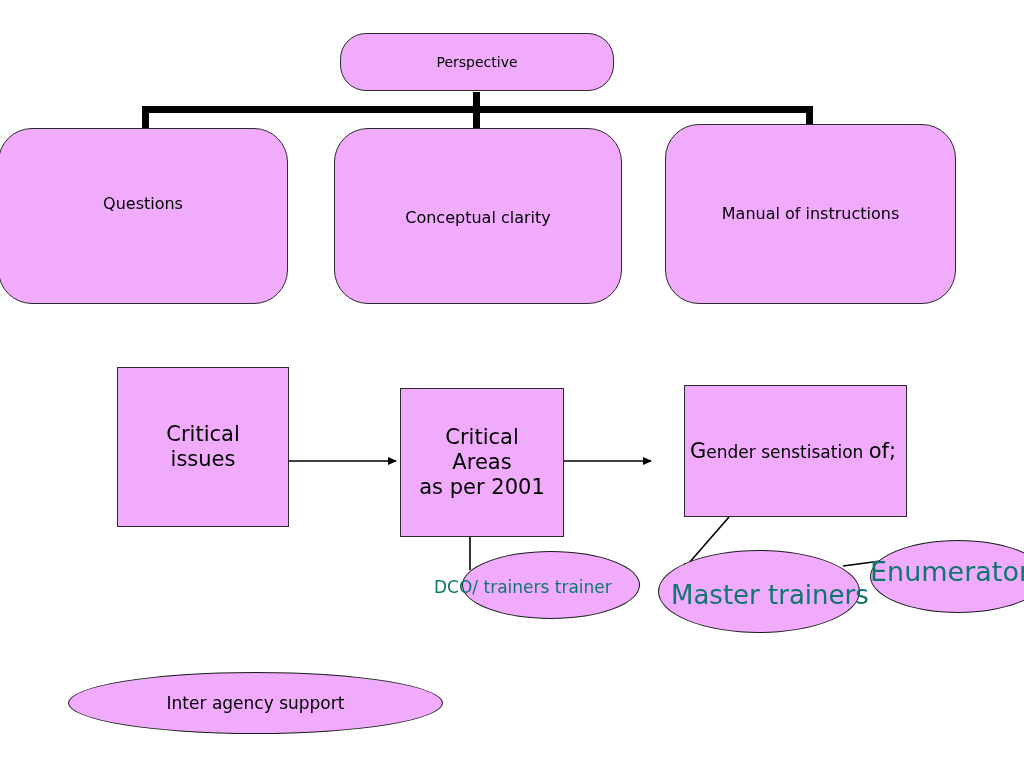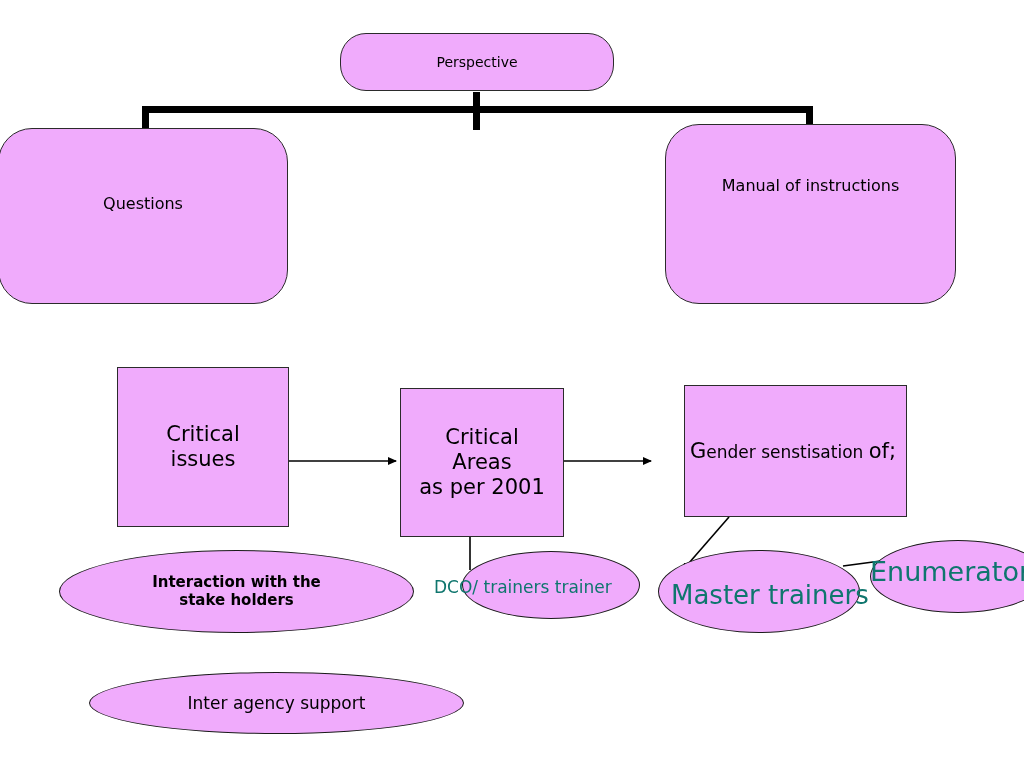--- a/index.html
+++ b/index.html
@@ -106,52 +106,51 @@
   </svg>
 
   <div class="node rounded t-perspective" style="left:340px; top:33px; width:274px; height:58px;">
     <span>Perspective</span>
   </div>
 
   <div class="node rounded r-big t-branch" style="left:-2px; top:128px; width:290px; height:176px; align-items:flex-start; padding-top:66px;">
     <span>Questions</span>
   </div>
 
+  <div class="node rounded r-big t-branch" style="left:334px; top:128px; width:288px; height:176px; align-items:flex-start; padding-top:80px;">
+    <span>Conceptual clarity</span>
+  </div>
 
-  <div class="node rounded r-big t-branch" style="left:665px; top:124px; width:291px; height:180px; align-items:flex-start; padding-top:52px;">
+  <div class="node rounded r-big t-branch" style="left:665px; top:124px; width:291px; height:180px; align-items:flex-start; padding-top:80px;">
     <span>Manual of instructions</span>
   </div>
 
   <div class="node boxy t-critical" style="left:117px; top:367px; width:172px; height:160px;">
     <span>Critical
 issues</span>
   </div>
 
   <div class="node boxy t-critical" style="left:400px; top:388px; width:164px; height:149px;">
     <span>Critical
 Areas
 as per 2001</span>
   </div>
 
   <div class="node boxy t-gender" style="left:656px; top:385px; width:223px; height:132px; justify-content:flex-start; padding-left:5px;">
     <span><span class="big">G</span><span>ender senstisation </span><span class="big">of;</span></span>
   </div>
 
-  <div class="node ellipse t-bold-small" style="left:59px; top:550px; width:355px; height:83px;">
-    <span>Interaction with the
-stake holders</span>
-  </div>
 
   <div class="node ellipse" style="left:462px; top:551px; width:178px; height:68px;"></div>
   <div class="free-label t-mid" style="left:434px; top:577px;">DCO/ trainers trainer</div>
 
   <div class="node ellipse" style="left:658px; top:550px; width:202px; height:83px;"></div>
   <div class="free-label t-large" style="left:671px; top:580px;">Master trainers</div>
 
   <div class="node ellipse" style="left:870px; top:540px; width:176px; height:73px;"></div>
   <div class="free-label t-xlarge" style="left:870px; top:556px;">Enumerators</div>
 
-  <div class="node ellipse t-mid" style="left:89px; top:672px; width:375px; height:62px;">
+  <div class="node ellipse t-mid" style="left:68px; top:672px; width:375px; height:62px;">
     <span>Inter agency support</span>
   </div>
 
 
 </div>
 
 </body></html>

